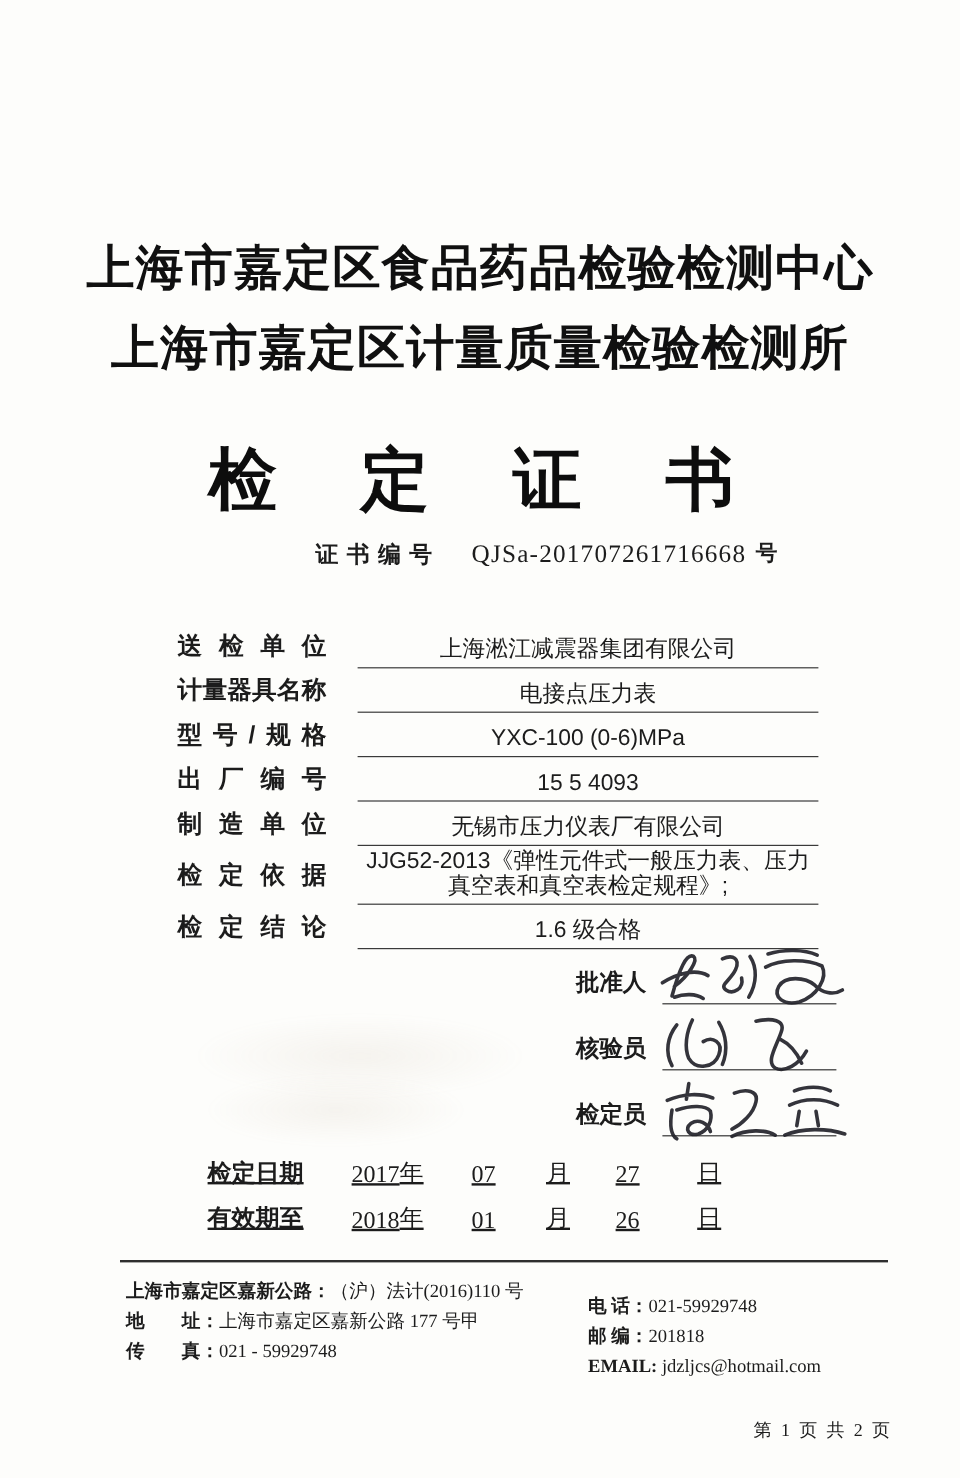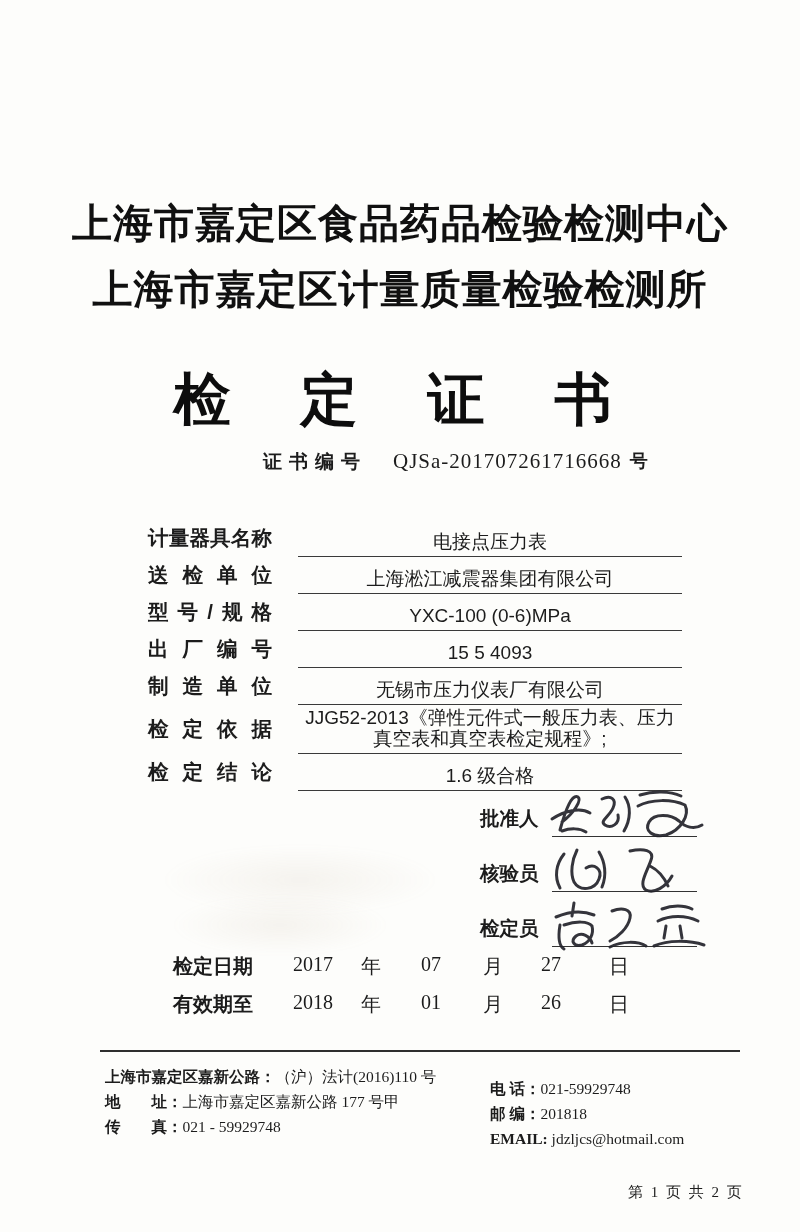--- a/index.html
+++ b/index.html
@@ -75,24 +75,24 @@
     position:relative;
     width:145px; height:100%;
     margin-left:13px;
     border-bottom:1.6px solid #333;
   }
   .sig-line svg { position:absolute; left:-8px; bottom:-8px; overflow:visible; }
   .sig-stroke { fill:none; stroke:#23232a; stroke-width:3; stroke-linecap:round; stroke-linejoin:round; opacity:.92; }
 
   
   .dates { position:absolute; top:953px; left:173px; }
-  .date-row { display:flex; align-items:flex-start; height:38px; font-size:20px; }
+  .date-row { display:flex; align-items:flex-end; height:38px; font-size:20px;text-decoration:underline; }
   .date-label { width:84px; font-weight:600; margin-right:36px; white-space:nowrap; }
   .date-num { font-family:"Liberation Serif", serif; font-size:20px; }
-  .d-year  { margin-right:28px; }
+  .d-year  { }
   .d-unit-y{ margin-right:40px; }
   .d-month { margin-right:42px; }
   .d-unit-m{ margin-right:38px; }
   .d-day   { margin-right:48px; }
   .date-unit { font-weight:500; }
 
   
   .footer-divider {
     position:absolute; top:1050px; left:100px;
     width:640px; height:2px; background:#2e2e2e; border:none;
@@ -131,26 +131,26 @@
   <div class="doc-title">检定证书</div>
 
   <div class="cert-no-row">
     <span class="cert-no-label">证书编号</span>
     <span class="cert-no-value">QJSa-201707261716668</span>
     <span class="cert-no-suffix">号</span>
   </div>
 
   <div class="form">
     <div class="form-row">
+      <div class="form-label">送检单位</div>
+      <div class="form-value">上海淞江减震器集团有限公司</div>
+    </div>
+    <div class="form-row">
       <div class="form-label">计量器具名称</div>
       <div class="form-value">电接点压力表</div>
-    </div>
-    <div class="form-row">
-      <div class="form-label">送检单位</div>
-      <div class="form-value">上海淞江减震器集团有限公司</div>
     </div>
     <div class="form-row">
       <div class="form-label">型号/规格</div>
       <div class="form-value">YXC-100 (0-6)MPa</div>
     </div>
     <div class="form-row">
       <div class="form-label">出厂编号</div>
       <div class="form-value">15 5 4093</div>
     </div>
     <div class="form-row">

